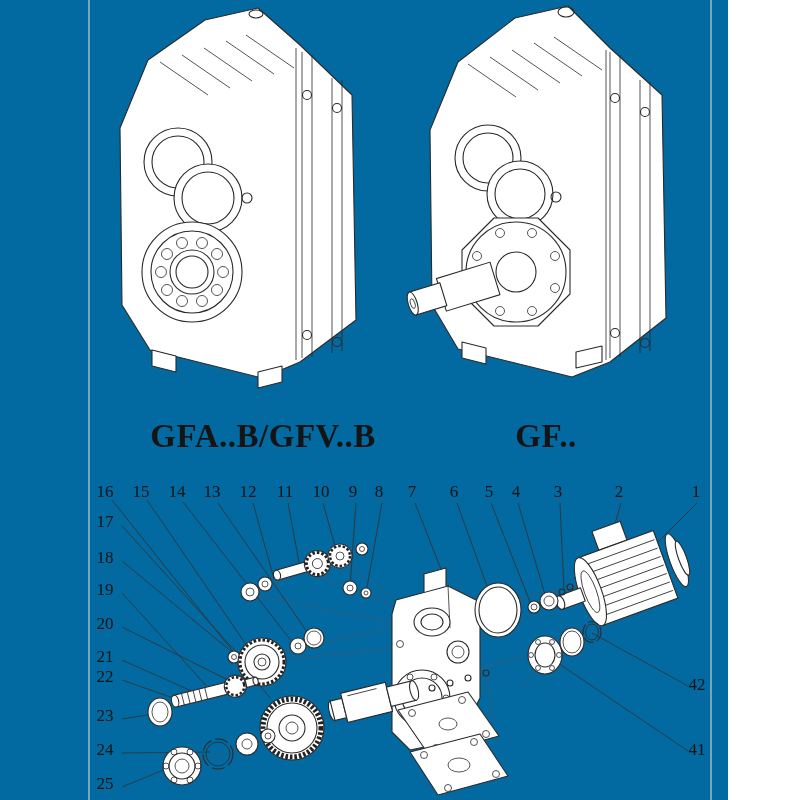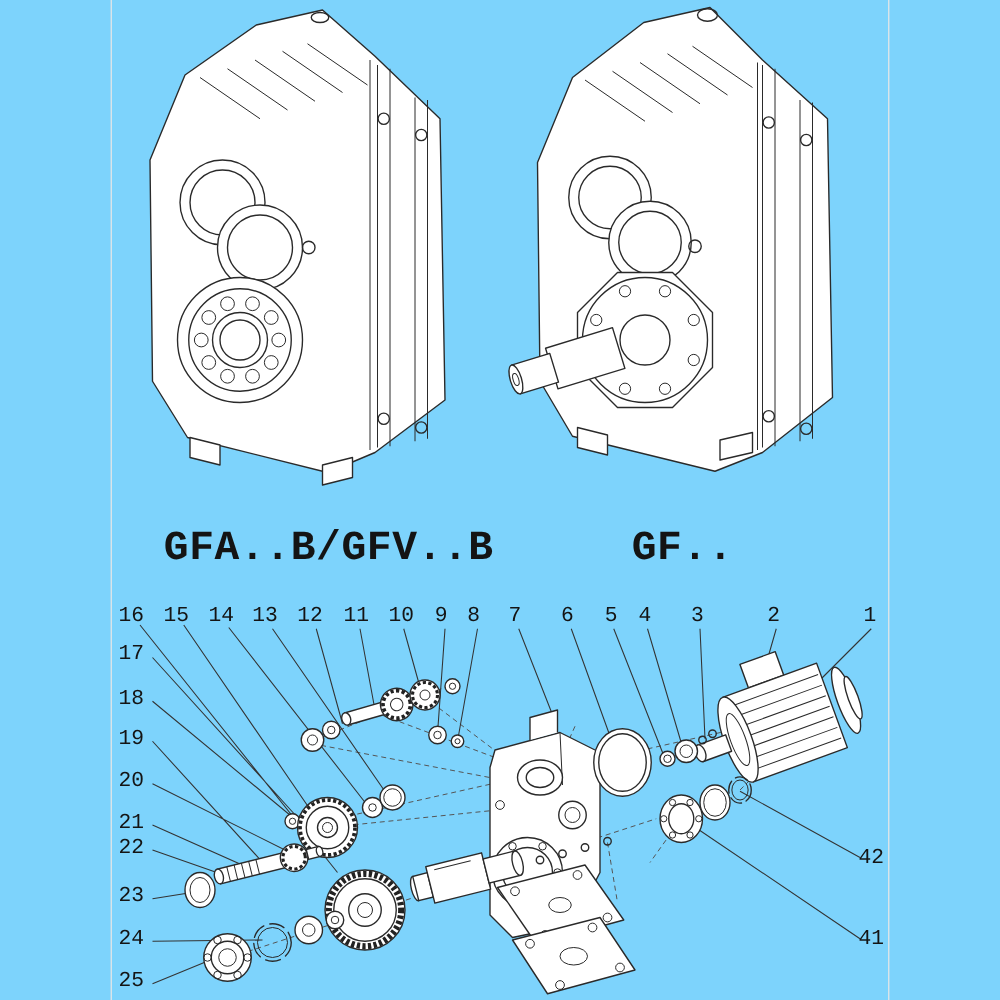--- a/index.html
+++ b/index.html
@@ -1,17 +1,17 @@
 <!DOCTYPE html>
 <html><head>
 <meta charset="utf-8">
 <style>
   html,body{margin:0;padding:0;background:#fff;}
-  .page{position:relative;width:800px;height:800px;background:#7dd3fc;overflow:hidden;
-        font-family:Liberation Mono, monospace;}
+  .page{position:relative;width:728px;height:800px;background:#0369a1;overflow:hidden;
+        font-family:Liberation Serif, serif;}
   svg{position:absolute;left:0;top:0;}
   .ln{stroke:#2a2a2a;fill:none;stroke-width:1.1;stroke-linejoin:round;stroke-linecap:round;}
   .lnf{stroke:#2a2a2a;fill:#ffffff;stroke-width:1.1;stroke-linejoin:round;}
   .thin{stroke:#2a2a2a;fill:none;stroke-width:0.8;}
   .leader{stroke:#333333;fill:none;stroke-width:0.85;}
   .dash{stroke:#555555;fill:none;stroke-width:0.8;stroke-dasharray:4 3;}
   .teeth{stroke:#222222;fill:none;stroke-dasharray:2.6 1.9;}
   .edge{stroke:#e6e6e6;stroke-width:1;}
   text{fill:#141414;}
   .model-label{font-size:33px;font-weight:bold;letter-spacing:0.5px;}

